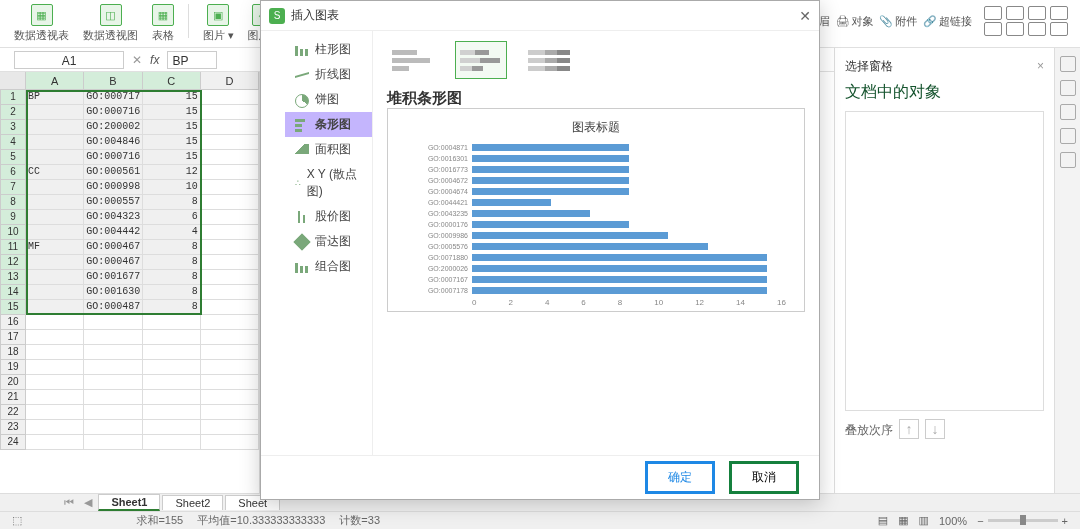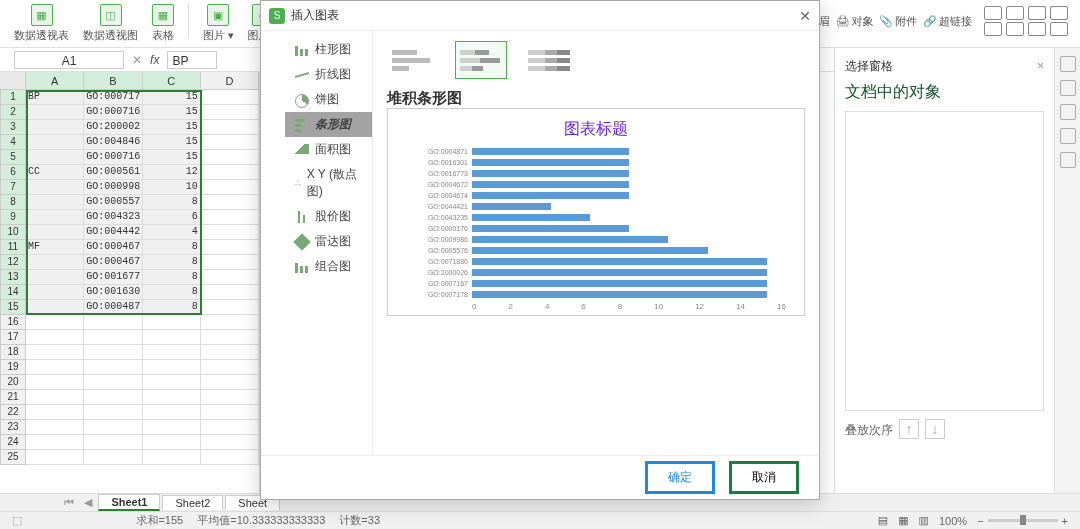--- a/index.html
+++ b/index.html
@@ -65,21 +65,21 @@
   .zoom-thumb { position:absolute; width:6px; height:10px; background:#888; top:-4px; left:32px;}
   
   
   .dialog { position:absolute; left:260px; top:0px; width:560px; height:500px; background:#fff; border:1px solid #aaa; box-shadow:0 4px 20px rgba(0,0,0,0.2); display:flex; flex-direction:column;}
   .dlg-title { display:flex; align-items:center; height:30px; padding:0 8px; border-bottom:1px solid #eee;}
   .dlg-logo { width:16px; height:16px; background:#4caf50; border-radius:3px; margin-right:6px; color:#fff; font-size:10px; display:flex; align-items:center; justify-content:center;}
   .dlg-close { margin-left:auto; font-size:14px; color:#666; cursor:pointer;}
   .dlg-body { flex:1; display:flex; overflow:hidden;}
   .dlg-side { width:112px; border-right:1px solid #eee; padding:6px 0;}
   .cat { display:flex; align-items:center; gap:6px; padding:4px 10px; font-size:12px; color:#444; cursor:pointer;margin-left:24px;}
-  .cat.active { background:#a3a3a3; font-weight:bold;font-style:italic;}
+  .cat.active { background:#c4b5fd; font-weight:bold;}
   .cat-ic { width:14px; height:12px; display:inline-block; position:relative;}
   .cat-ic::before, .cat-ic::after { content:''; position:absolute; background:#7aa87a;}
   .ic-col::before { width:3px; height:10px; left:0; bottom:0;}
   .ic-col::after { width:3px; height:7px; left:5px; bottom:0; box-shadow:5px 0 0 #7aa87a;}
   .ic-line::before { width:14px; height:2px; top:5px; transform:skewY(-15deg);}
   .ic-pie::before { width:12px; height:12px; border-radius:50%; border:1px solid #7aa87a; background:conic-gradient(#7aa87a 0 120deg, #fff 120deg 360deg);}
   .ic-bar::before { width:10px; height:3px; top:0; left:0;}
   .ic-bar::after { width:7px; height:3px; top:5px; left:0; box-shadow:0 5px 0 #7aa87a;}
   .ic-area::before { width:14px; height:10px; background:linear-gradient(135deg, transparent 40%, #7aa87a 40%);}
   .ic-xy { font-size:9px; color:#7aa87a; display:flex; align-items:center;}
@@ -90,21 +90,21 @@
   .dlg-content { flex:1; padding:10px 14px; overflow:auto;}
   .subtypes { display:flex; gap:16px; margin-bottom:10px;}
   .subtype { width:52px; height:38px; border:1px solid transparent; display:flex; flex-direction:column; justify-content:center; gap:3px; padding:4px; cursor:pointer;}
   .subtype.active { border:1px solid #4caf50; background:#f3faf3;}
   .subtype .sbar { height:5px; background:#bbb;}
   .subtype.stacked .sbar { background:linear-gradient(to right, #d0d0d0 0 50%, #999 50% 100%);}
   .subtype.stacked2 .sbar { background:linear-gradient(to right, #ccc 0 40%, #aaa 40% 70%, #888 70% 100%);}
   
   .chart-title { font-size:15px; font-weight:bold; }
   .chart-preview { border:1px solid #ccc; padding:10px 18px 4px; background:#fff;}
-  .cp-title { text-align:center; font-size:16px; color:#6d28d9; margin-bottom:6px;}
+  .cp-title { text-align:center; font-size:12px; color:#404040; margin-bottom:6px;}
   .cp-row { display:flex; align-items:center; gap:4px; height:11px;}
   .cp-label { width:62px; font-size:7px; color:#888; text-align:right; font-family:Arial;}
   .cp-track { flex:1; height:7px; position:relative;}
   .cp-bar { height:100%; background:#5b9bd5;}
   .cp-axis { display:flex; margin-left:66px; font-size:8px; color:#888; justify-content:space-between; padding-top:2px;}
   
   .dlg-footer { height:44px; border-top:1px solid #eee; display:flex; align-items:center; justify-content:flex-end; gap:14px; padding:0 20px;}
   .dlg-btn { padding:5px 20px; font-size:12px; border:3px solid #15803d; background:#fff; cursor:pointer;}
   .dlg-btn.primary { border-color:#1e88e5; color:#1e88e5;}
   
@@ -336,27 +336,20 @@
         </div>
         <div class="row">
           <div class="rownum">23</div>
     <div class="cell"></div>
     <div class="cell"></div>
     <div class="cell"></div>
     <div class="cell"></div>
         </div>
         <div class="row">
           <div class="rownum">24</div>
-    <div class="cell"></div>
-    <div class="cell"></div>
-    <div class="cell"></div>
-    <div class="cell"></div>
-        </div>
-        <div class="row">
-          <div class="rownum">25</div>
     <div class="cell"></div>
     <div class="cell"></div>
     <div class="cell"></div>
     <div class="cell"></div>
         </div>
       </div>
     <div class="sel-border"></div>
   </div>
   <div style="flex:1"></div>
 </div>

